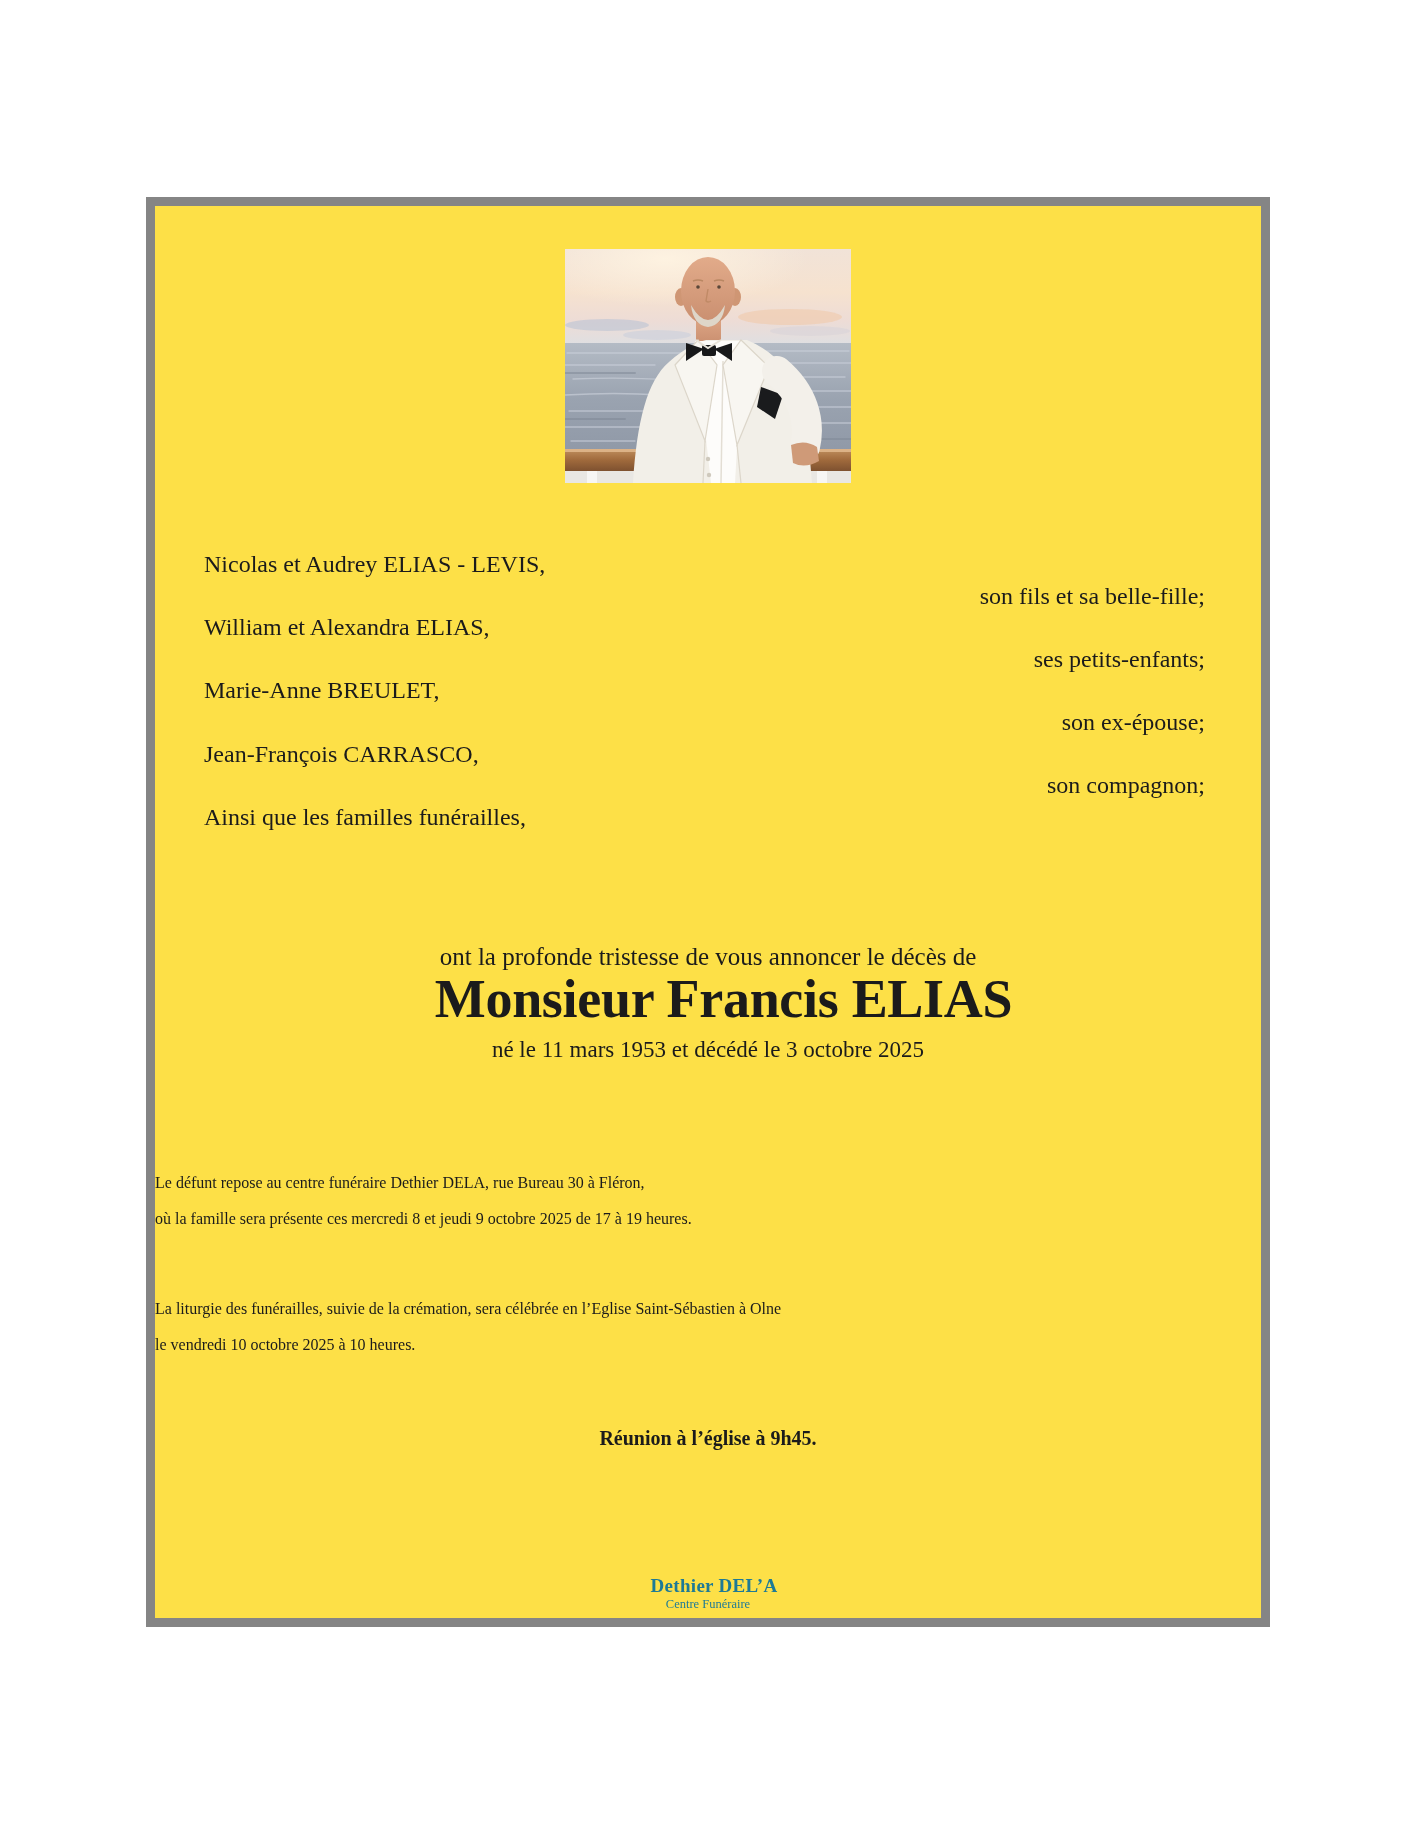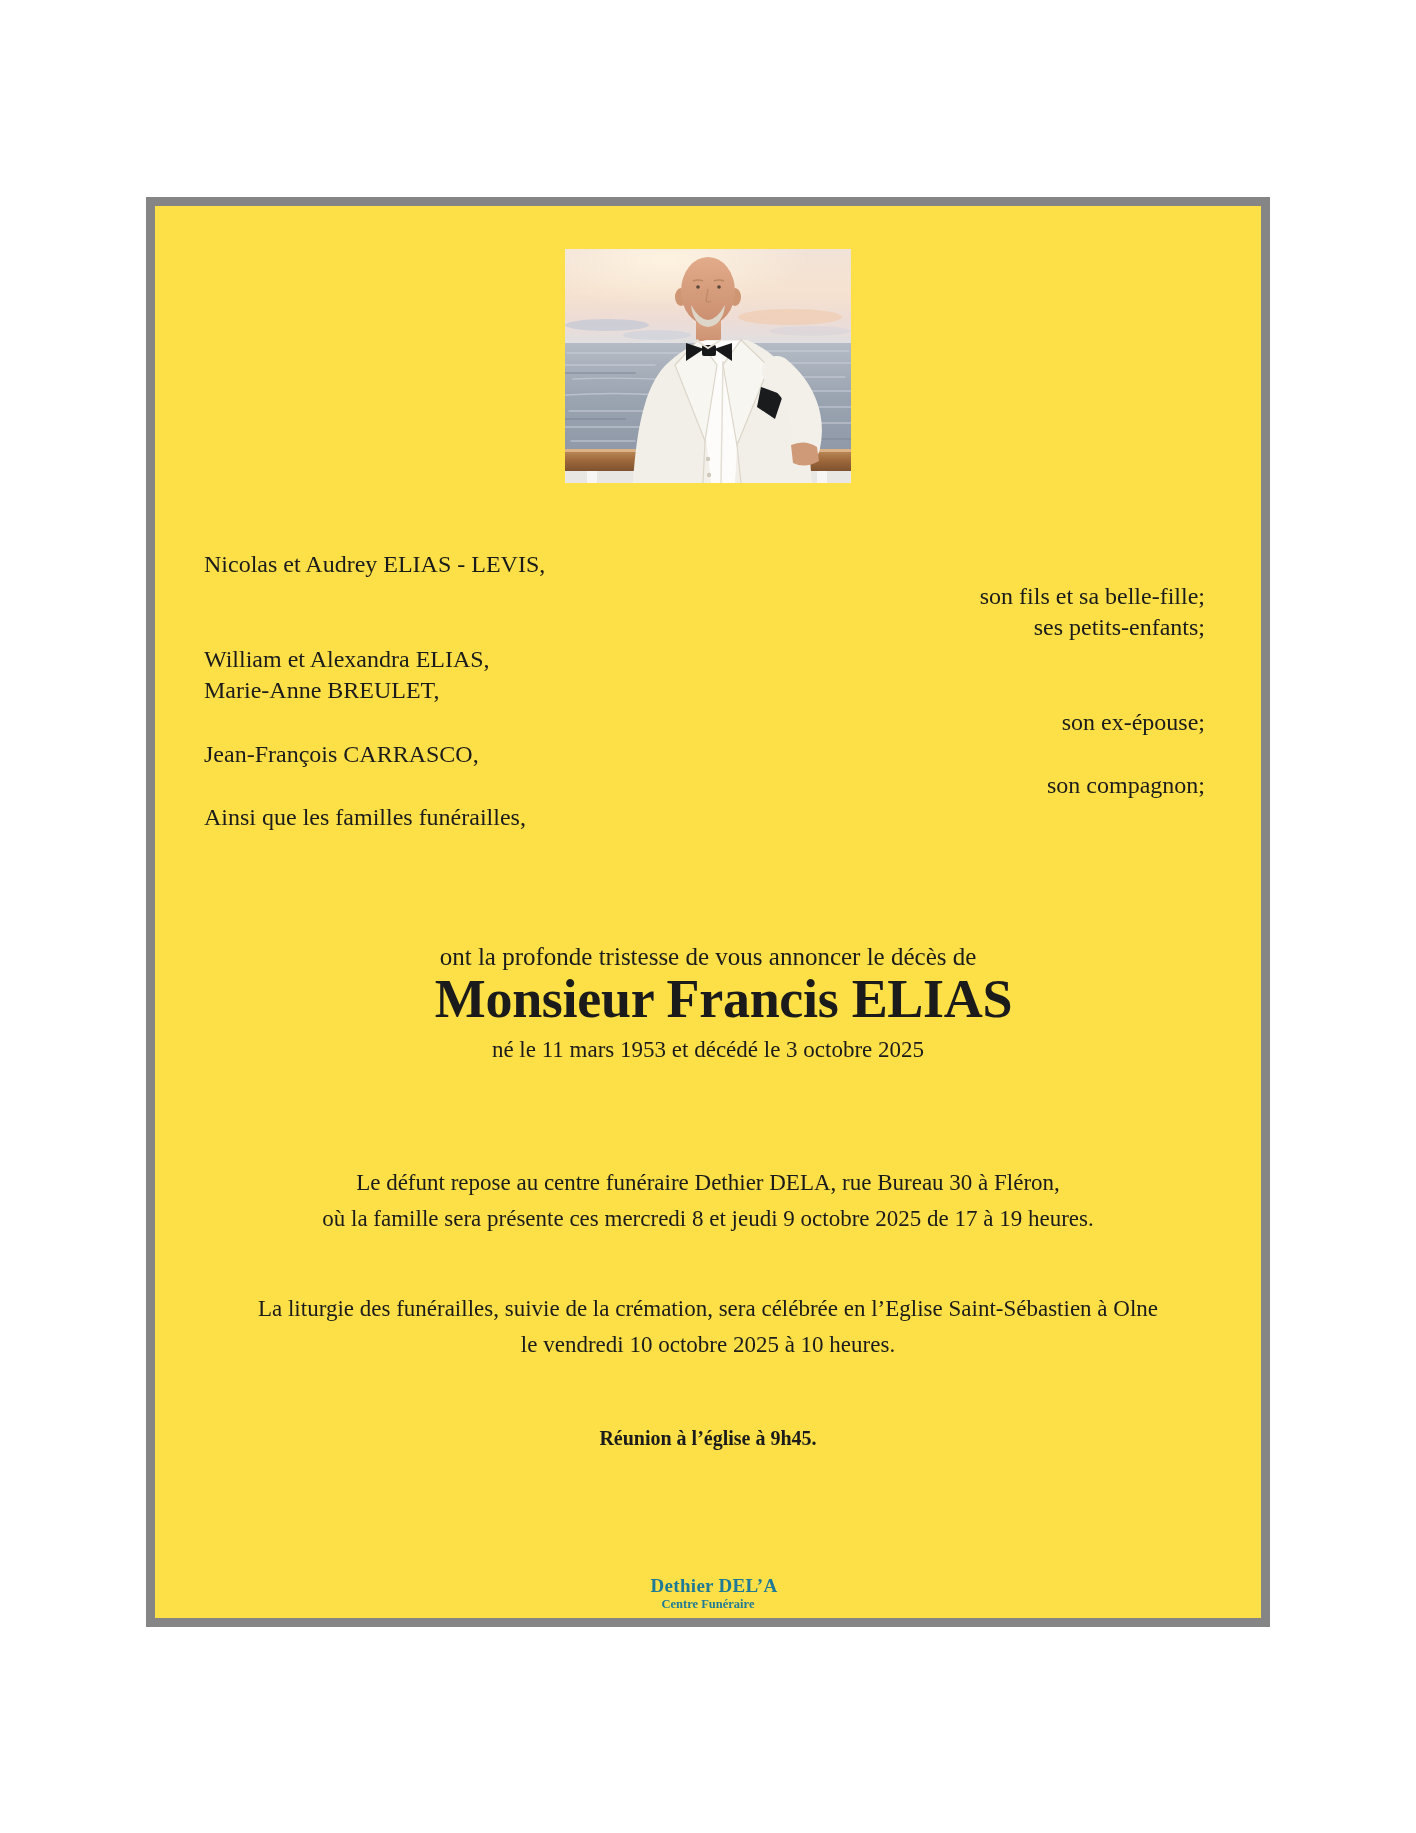--- a/index.html
+++ b/index.html
@@ -49,22 +49,21 @@
     letter-spacing:-0.3px;
     padding-left:31px;
   }
   .dates{
     margin-top:10px;
     text-align:center;
     font-size:23px;
     line-height:26px;
   }
   .para{
-    text-align:center;
-    font-size:23px;
+    font-size:16px;
     line-height:36px;
   }
   .visitation{margin-top:102px;}
   .liturgy{margin-top:54px;}
   .meeting{
     margin-top:61px;
     text-align:center;
     font-size:20px;
     font-weight:bold;
     line-height:28px;
@@ -78,21 +77,21 @@
     font-size:19px;
     font-weight:bold;
     color:#1e7a96;
     line-height:21px;
     letter-spacing:0.3px;
     padding-left:12px;
   }
   .logo-sub{
     margin-top:1px;
     font-size:12.5px;
-    font-weight:bold;
+    font-weight:normal;
     color:#1e7a96;
     line-height:14px;
   }
 </style>
 </head>
 <body>
 
 <div class="frame">
 
   <svg class="photo" viewBox="0 0 286 234" xmlns="http://www.w3.org/2000/svg">
@@ -199,22 +198,22 @@
       <path d="M167 94 L149 100 L167 112 Z" fill="#17181a"></path>
       <rect x="137" y="96" width="14" height="11" rx="2" fill="#17181a"></rect>
 
       <path d="M131 91 L143 99 L156 91" stroke="#e9e4da" stroke-width="2" fill="none"></path>
     </g>
   </svg>
 
   <div class="family">
     <div class="fam-line fam-name">Nicolas et Audrey ELIAS - LEVIS,</div>
     <div class="fam-line fam-rel">son fils et sa belle-fille;</div>
+    <div class="fam-line fam-name">William et Alexandra ELIAS,</div>
     <div class="fam-line fam-rel">ses petits-enfants;</div>
-    <div class="fam-line fam-name">William et Alexandra ELIAS,</div>
     <div class="fam-line fam-name">Marie-Anne BREULET,</div>
     <div class="fam-line fam-rel">son ex-épouse;</div>
     <div class="fam-line fam-name">Jean-François CARRASCO,</div>
     <div class="fam-line fam-rel">son compagnon;</div>
     <div class="fam-line fam-name">Ainsi que les familles funérailles,</div>
   </div>
 
   <div class="announce-intro">ont la profonde tristesse de vous annoncer le décès de</div>
   <div class="deceased-title">Monsieur Francis ELIAS</div>
   <div class="dates">né le 11 mars 1953 et décédé le 3 octobre 2025</div>

